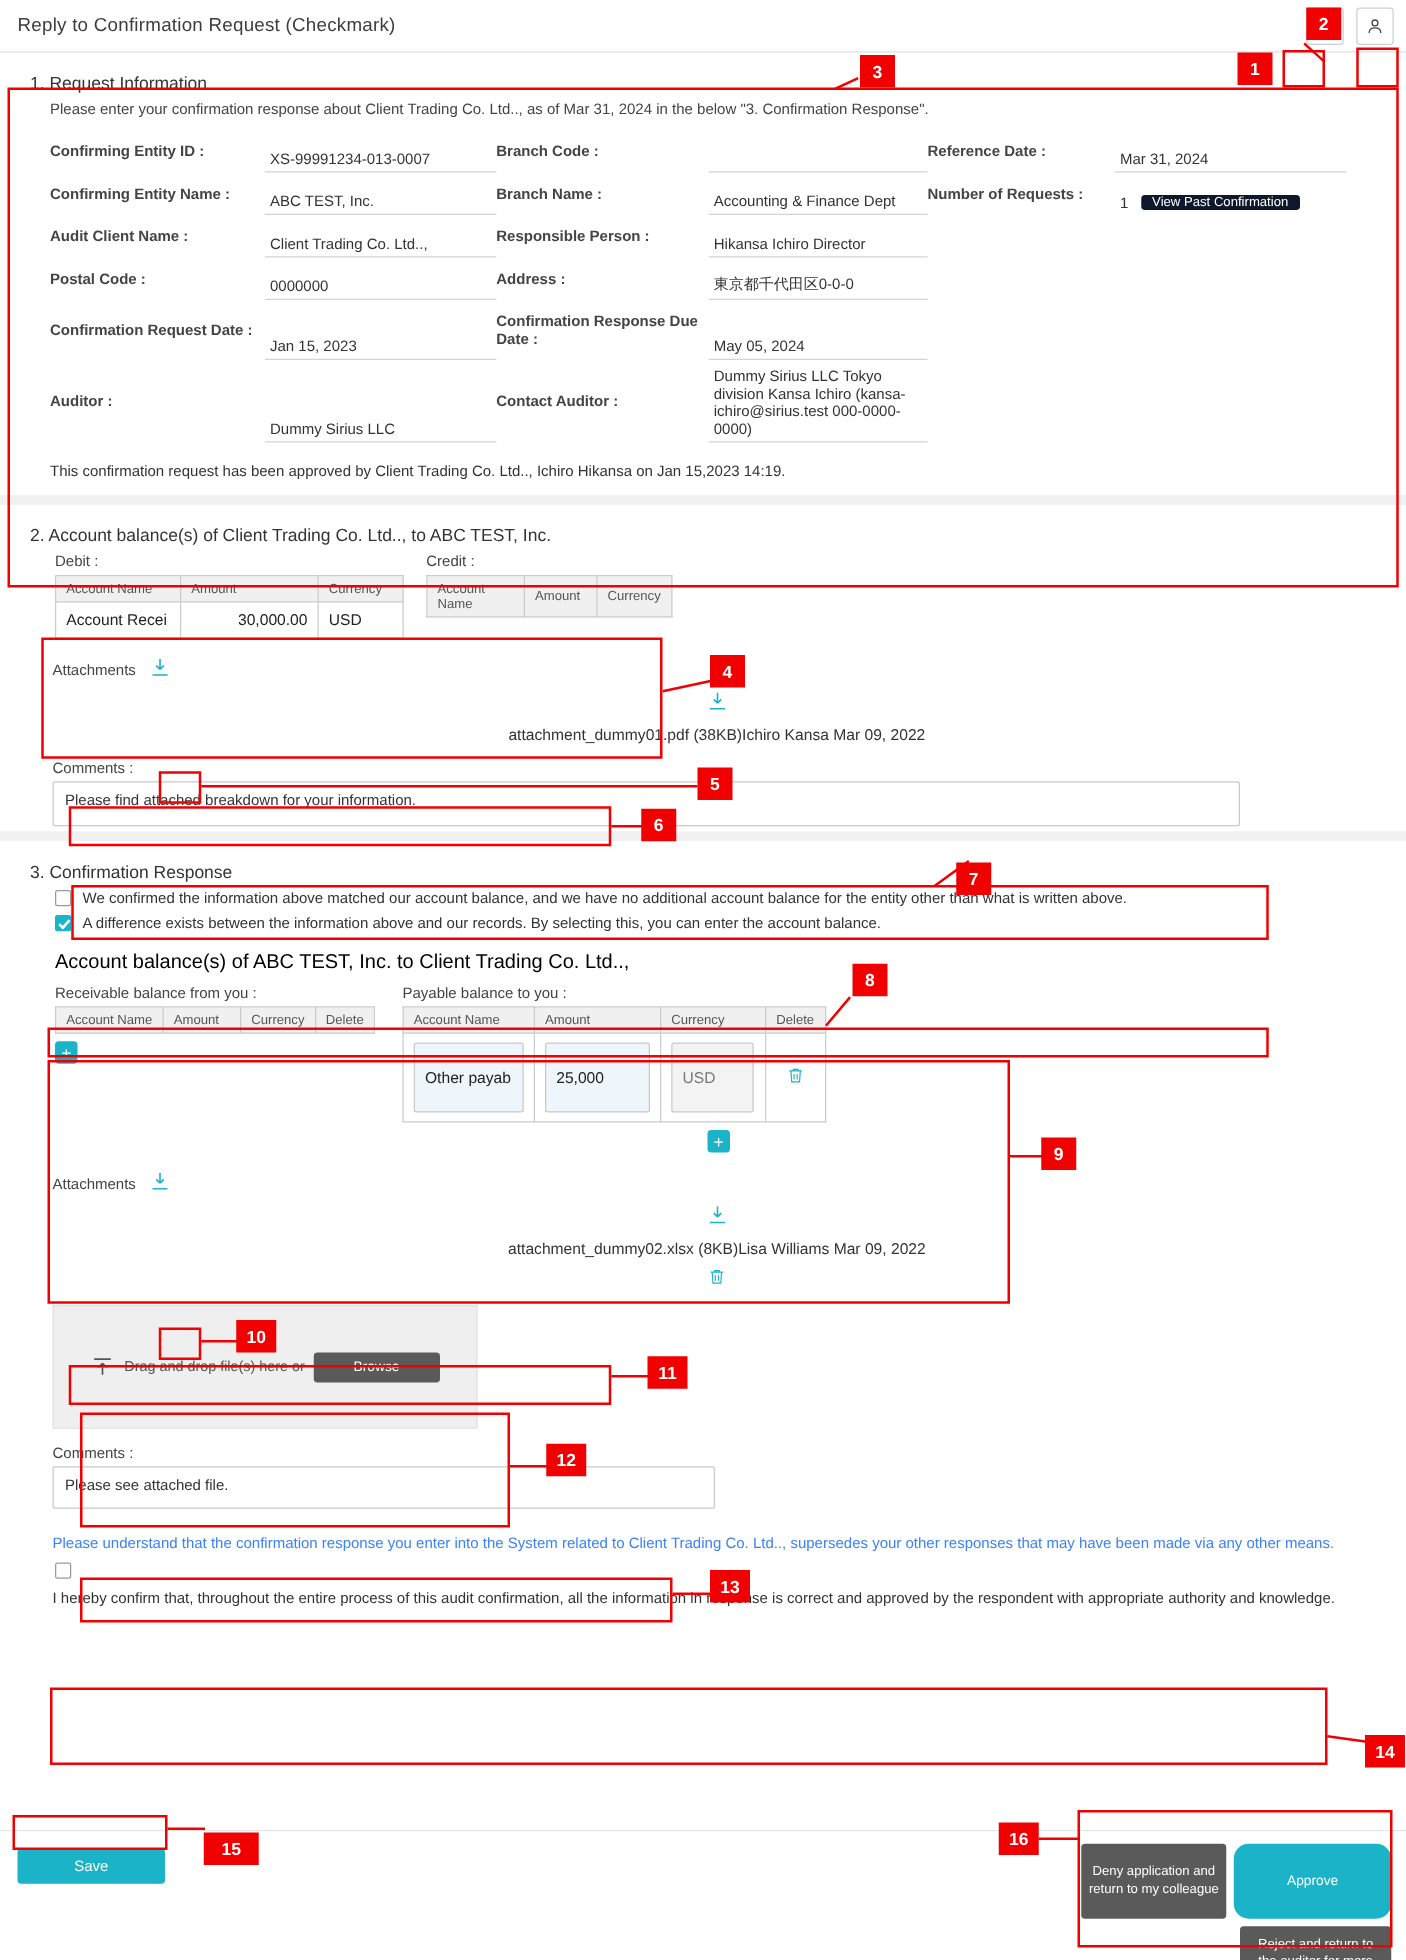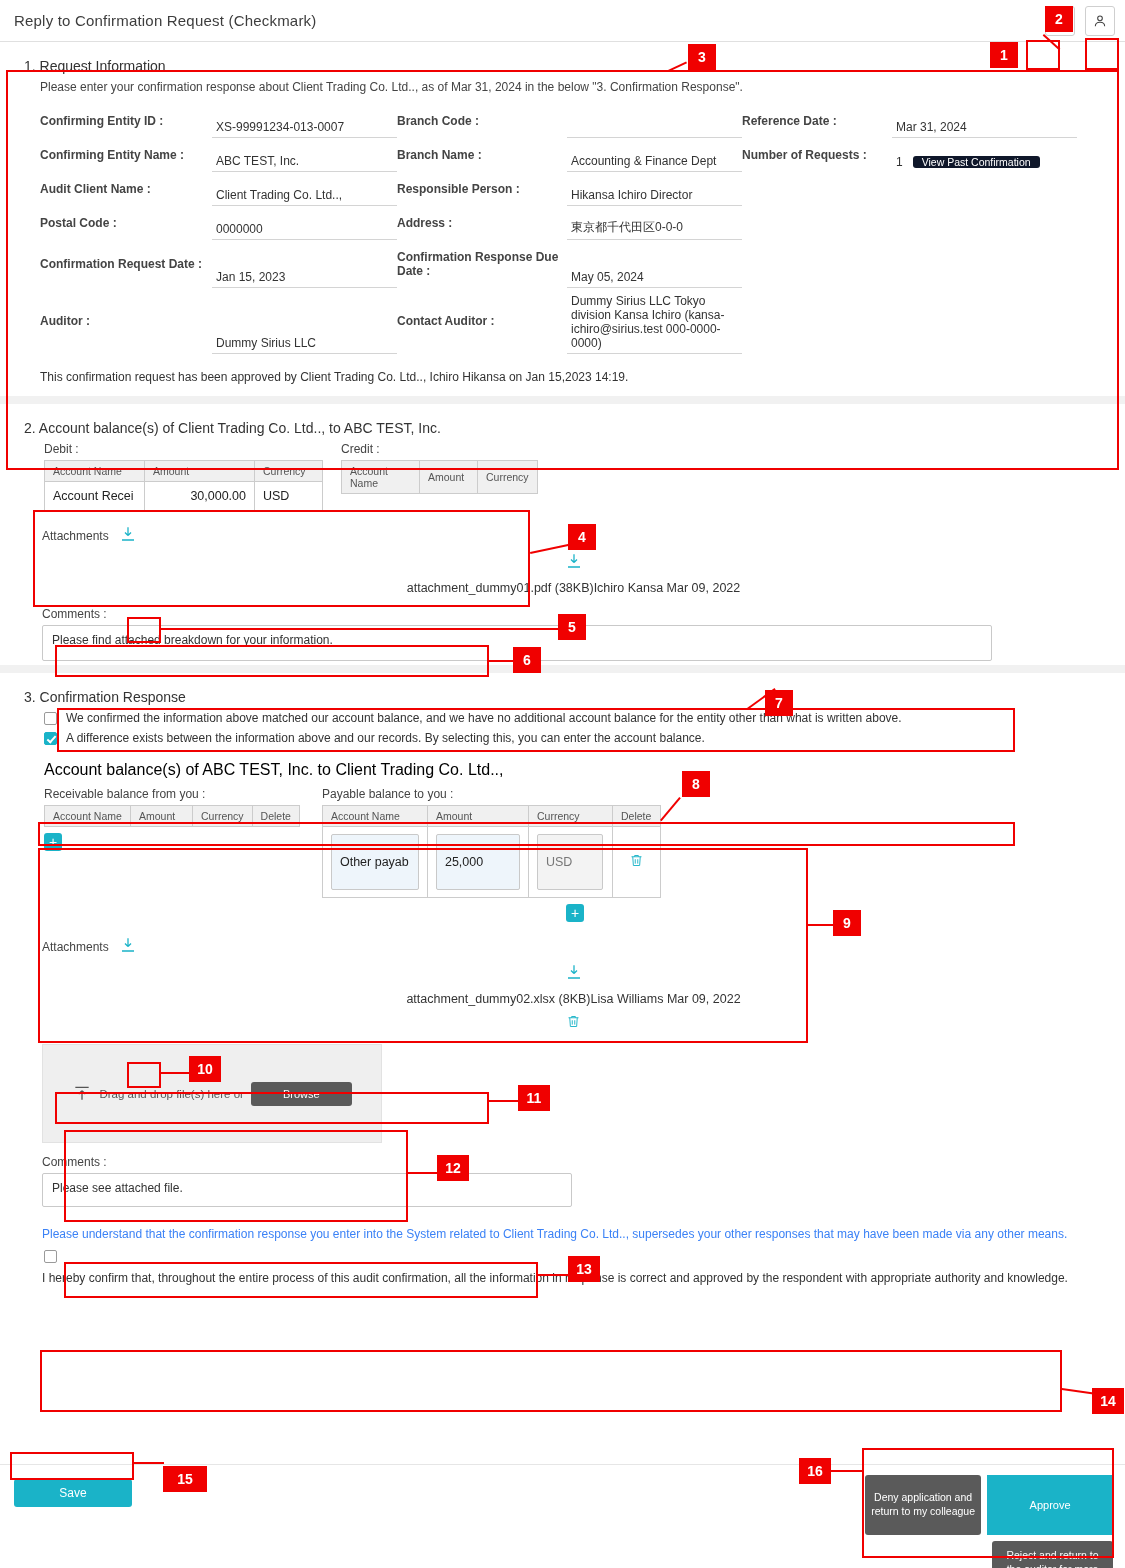--- a/index.html
+++ b/index.html
@@ -143,21 +143,21 @@
     background:#1ab3c8; color:#fff; border:none; border-radius:3px;
     font-size:12px; cursor:pointer;
   }
   .footer-right { position:absolute; right:12px; top:10px; width:248px; }
   .fr-row { display:flex; gap:6px; }
   .btn-gray {
     background:#5a5a5a; color:#fff; border:none; border-radius:3px;
     font-size:10.5px; padding:8px 6px; width:121px; cursor:pointer; line-height:1.3;
   }
   .btn-teal2 {
-    background:#1ab3c8; color:#fff; border:none; border-radius:0;
+    background:#1ab3c8; color:#fff; border:none; border-radius:12px;
     font-size:11px; padding:24px 6px; width:131px; cursor:pointer;
   }
   .btn-gray.wide { width:121px; margin-left:127px; margin-top:6px; }
 
   .divider { height:8px; background:#f1f1f1; }
 
   
   .anno { position:absolute; pointer-events:none; }
   .anno-box { position:absolute; border:2px solid #f00000; pointer-events:none; }
   .anno-num {

